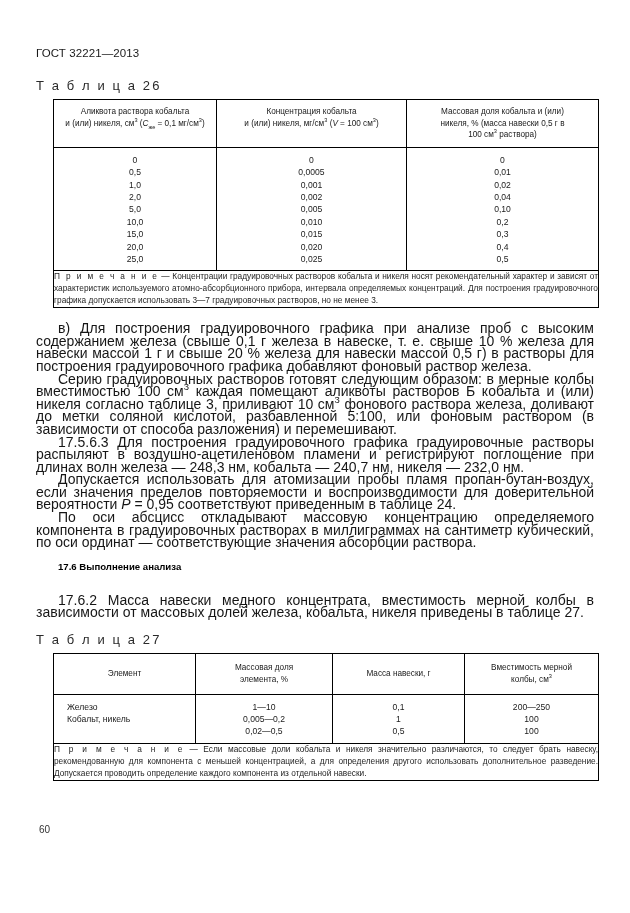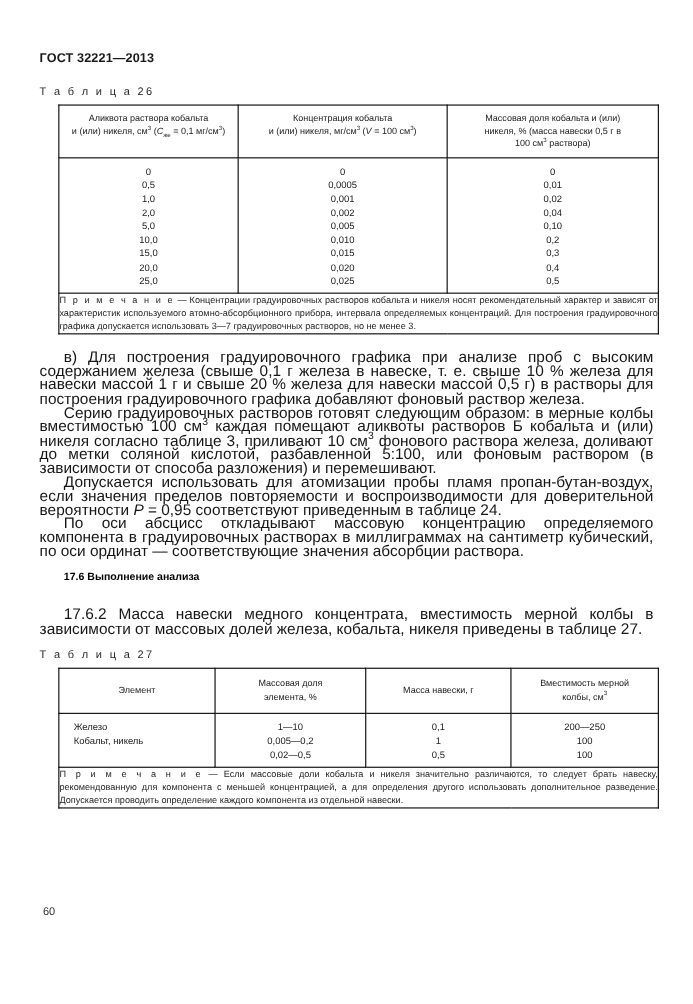--- a/index.html
+++ b/index.html
@@ -20,32 +20,32 @@
     left: 0; top: 0;
     width: 630px;
     height: 913px;
     padding: 0;
   }
   .header-std {
     position: absolute;
     left: 36px;
     top: 47px;
     font-size: 11.5px;
-    font-weight: bold;
+    font-weight: normal;
     letter-spacing: 0.1px;
     white-space: nowrap;
   }
   .content {
     position: absolute;
     left: 36px;
     top: 78px;
     width: 558px;
   }
   .tbl-caption {
-    font-size: 10px;
+    font-size: 13px;
     letter-spacing: 2.1px;
     color: #2a2a2a;
     margin: 0 0 6px 0;
   }
   table.doc {
     border-collapse: collapse;
     width: 545px;
     margin: 0 0 0 17px;
     table-layout: fixed;
   }
@@ -195,20 +195,21 @@
         </tr>
       </tbody>
     </table>
 
     <div class="spacer-a"></div>
 
     <p class="para">в) Для построения  градуировочного графика при анализе проб с высоким содержанием железа (свыше 0,1 г железа в навеске, т. е. свыше 10 % железа для навески массой 1 г и свыше 20 % железа для навески массой 0,5 г) в растворы для построения градуировочного графика добавляют фоновый раствор железа.</p>
 
     <p class="para"><span>Серию градуировочных растворов готовят следующим образом: в мерные колбы вместимостью 100 см</span><sup>3</sup><span> каждая помещают аликвоты растворов Б кобальта и (или) никеля согласно таблице 3, приливают 10 см</span><sup>3</sup><span> фонового раствора железа,  доливают до метки соляной кислотой, разбавленной 5:100, или фоновым раствором (в зависимости от способа разложения) и перемешивают.</span></p>
 
+    <p class="para">17.5.6.3 Для построения градуировочного графика градуировочные растворы распыляют в воздушно-ацетиленовом пламени и регистрируют поглощение при длинах волн железа — 248,3 нм, кобальта — 240,7 нм, никеля — 232,0 нм.</p>
 
     <p class="para"><span>Допускается использовать для атомизации пробы пламя пропан-бутан-воздух, если значения пределов повторяемости и воспроизводимости для доверительной вероятности </span><i>P</i><span> = 0,95 соответствуют приведенным в таблице 24.</span></p>
 
     <p class="para">По оси абсцисс откладывают массовую концентрацию определяемого компонента в градуировочных растворах в миллиграммах на сантиметр кубический, по оси ординат — соответствующие значения абсорбции раствора.</p>
 
     <h3 class="sect">17.6 Выполнение анализа</h3>
 
     <p class="para">17.6.2 Масса навески медного концентрата, вместимость мерной колбы в зависимости от массовых долей железа, кобальта, никеля приведены в таблице 27.</p>
 
     <div class="spacer-b"></div>

